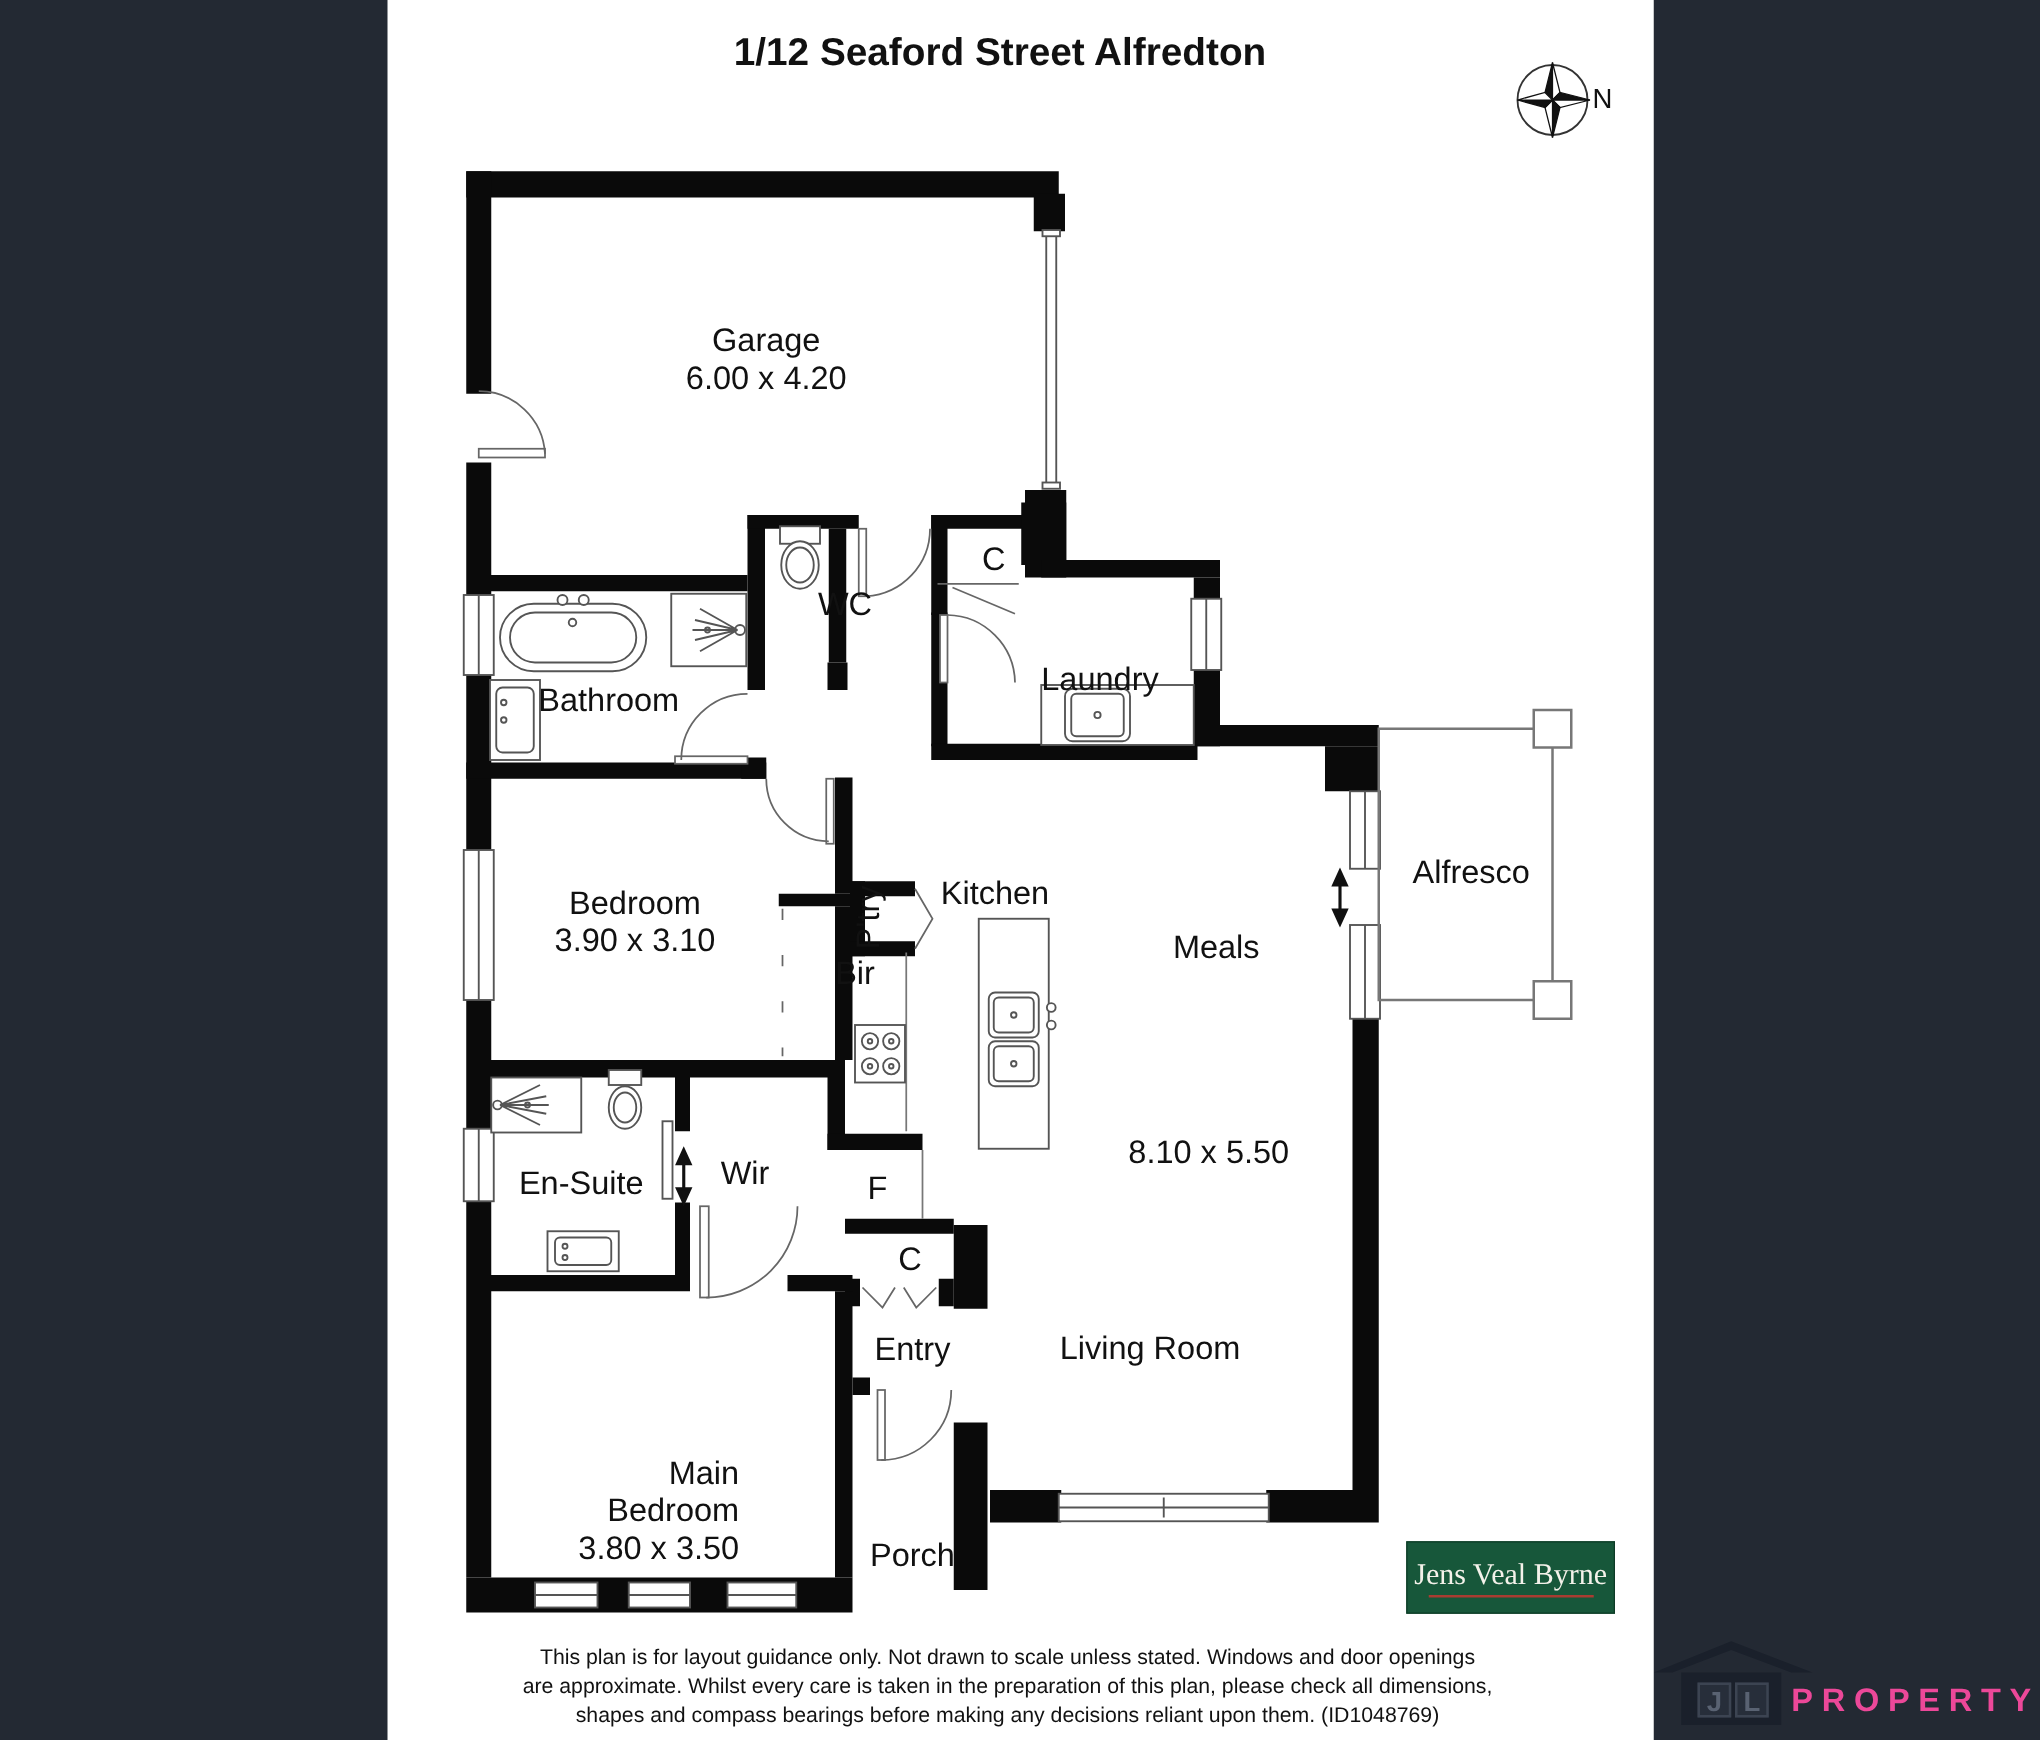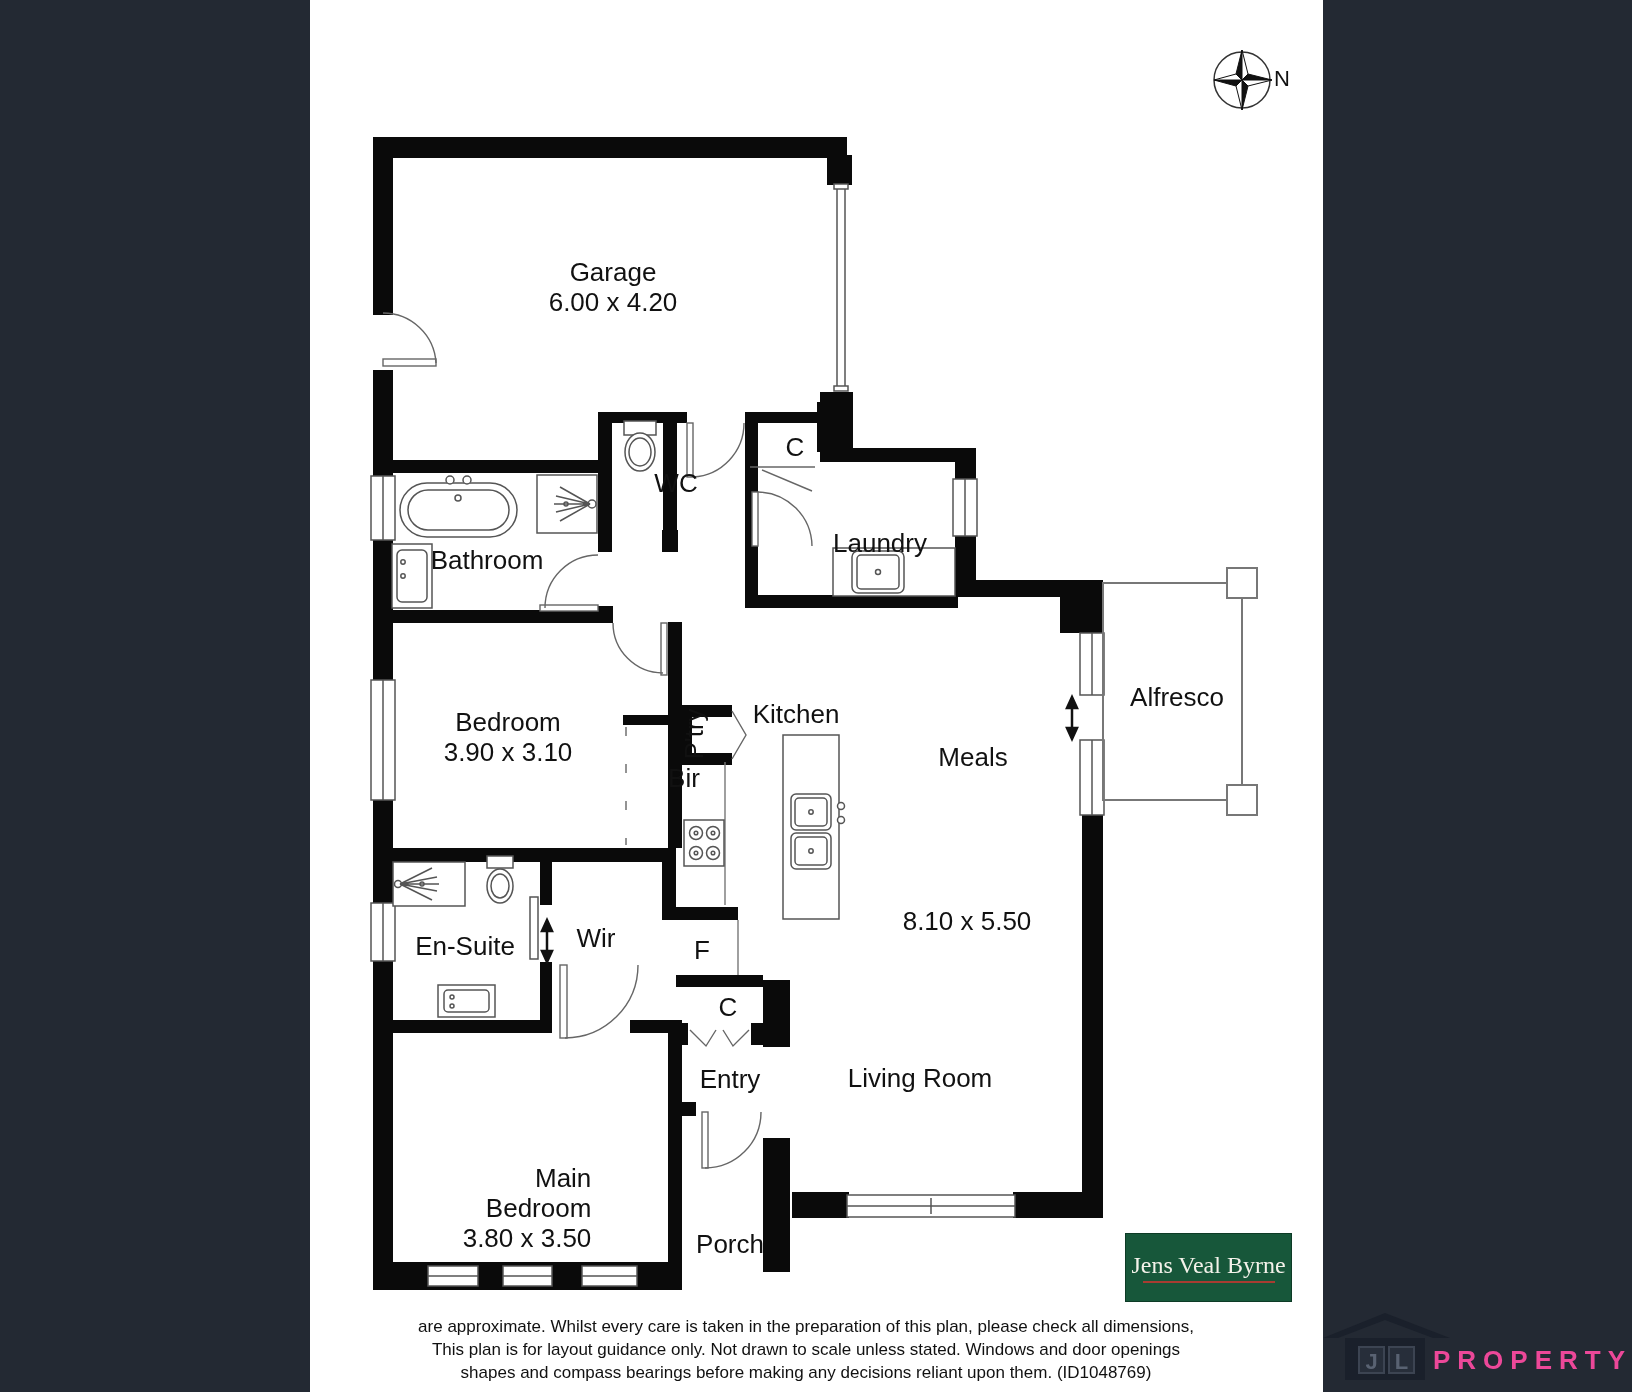--- a/index.html
+++ b/index.html
@@ -10,21 +10,21 @@
   .side-panel.right{left:1323px;width:309px;}
   .plan-svg{position:absolute;left:0;top:0;pointer-events:none;}
   .page-title{position:absolute;left:800px;top:42px;transform:translate(-50%,-50%);
               font-size:31px;font-weight:bold;white-space:nowrap;}
   .lbl{position:absolute;transform:translate(-50%,-50%);font-size:26px;line-height:30px;
        white-space:nowrap;text-align:center;}
   .lbl.rot{transform:translate(-50%,-50%) rotate(-90deg);}
   .lbl.compass-n{font-size:22px;}
   .disclaimer{position:absolute;left:806px;top:1349px;transform:translate(-50%,-50%);
               font-size:17px;line-height:23px;text-align:center;white-space:nowrap;}
-  .agency-logo{position:absolute;left:1125px;top:1233px;width:167px;height:69px;
+  .agency-logo{position:absolute;left:1125px;top:1233px;width:167px;height:58px;
                background:#17573a;border:1px solid #0d3b26;box-sizing:border-box;
                display:flex;flex-direction:column;align-items:center;justify-content:center;}
   .agency-logo .agency-name{font-family:"Liberation Serif",serif;color:#f4f2ea;font-size:24px;line-height:26px;}
   .agency-logo .agency-line{width:132px;height:2px;background:#a83c31;margin-top:3px;}
   .watermark{position:absolute;left:1323px;top:1300px;width:309px;height:92px;}
   .watermark svg{display:block;}
   .wm-text{position:absolute;left:110px;top:45px;font-size:26px;font-weight:bold;
            letter-spacing:7px;color:#ec4899;}
   .wm-box{position:absolute;width:27px;height:28px;border:2px solid #3c4452;background:#272e3a;
           color:#596272;font-size:22px;font-weight:bold;text-align:center;line-height:28px;box-sizing:border-box;}
@@ -238,20 +238,21 @@
         <polygon points="1272,80 1248,74 1242,80" fill="#111"></polygon>
         <polygon points="1272,80 1248,86 1242,80" fill="#fff"></polygon>
         <polygon points="1242,110 1248,86 1242,80" fill="#111"></polygon>
         <polygon points="1242,110 1236,86 1242,80" fill="#fff"></polygon>
         <polygon points="1214,80 1236,86 1242,80" fill="#111"></polygon>
         <polygon points="1214,80 1236,74 1242,80" fill="#fff"></polygon>
       </g>
     </g>
   </svg>
 
+  <div class="page-title">1/12 Seaford Street Alfredton</div>
   <div class="lbl compass-n" style="left:1282px;top:79px;">N</div>
 
   <div class="lbl" style="left:613px;top:287px;">
     <div>Garage</div>
     <div>6.00 x 4.20</div>
   </div>
   <div class="lbl" style="left:676px;top:483px;">WC</div>
   <div class="lbl" style="left:795px;top:447px;">C</div>
   <div class="lbl" style="left:880px;top:543px;">Laundry</div>
   <div class="lbl" style="left:487px;top:560px;">Bathroom</div>
@@ -272,22 +273,22 @@
   <div class="lbl" style="left:730px;top:1079px;">Entry</div>
   <div class="lbl" style="left:920px;top:1078px;">Living Room</div>
   <div class="lbl" style="left:527px;top:1208px;text-align:right;">
     <div>Main</div>
     <div>Bedroom</div>
     <div>3.80 x 3.50</div>
   </div>
   <div class="lbl" style="left:730px;top:1244px;">Porch</div>
 
   <div class="disclaimer">
+    <div>This plan is for layout guidance only. Not drawn to scale unless stated. Windows and door openings</div>
     <div>are approximate. Whilst every care is taken in the preparation of this plan, please check all dimensions,</div>
-    <div>This plan is for layout guidance only. Not drawn to scale unless stated. Windows and door openings</div>
     <div>shapes and compass bearings before making any decisions reliant upon them. (ID1048769)</div>
   </div>
 
   <div class="agency-logo">
     <div class="agency-name">Jens Veal Byrne</div>
     <div class="agency-line"></div>
   </div>
 
   <div class="watermark">
     <svg width="309" height="92" viewBox="0 0 309 92">

